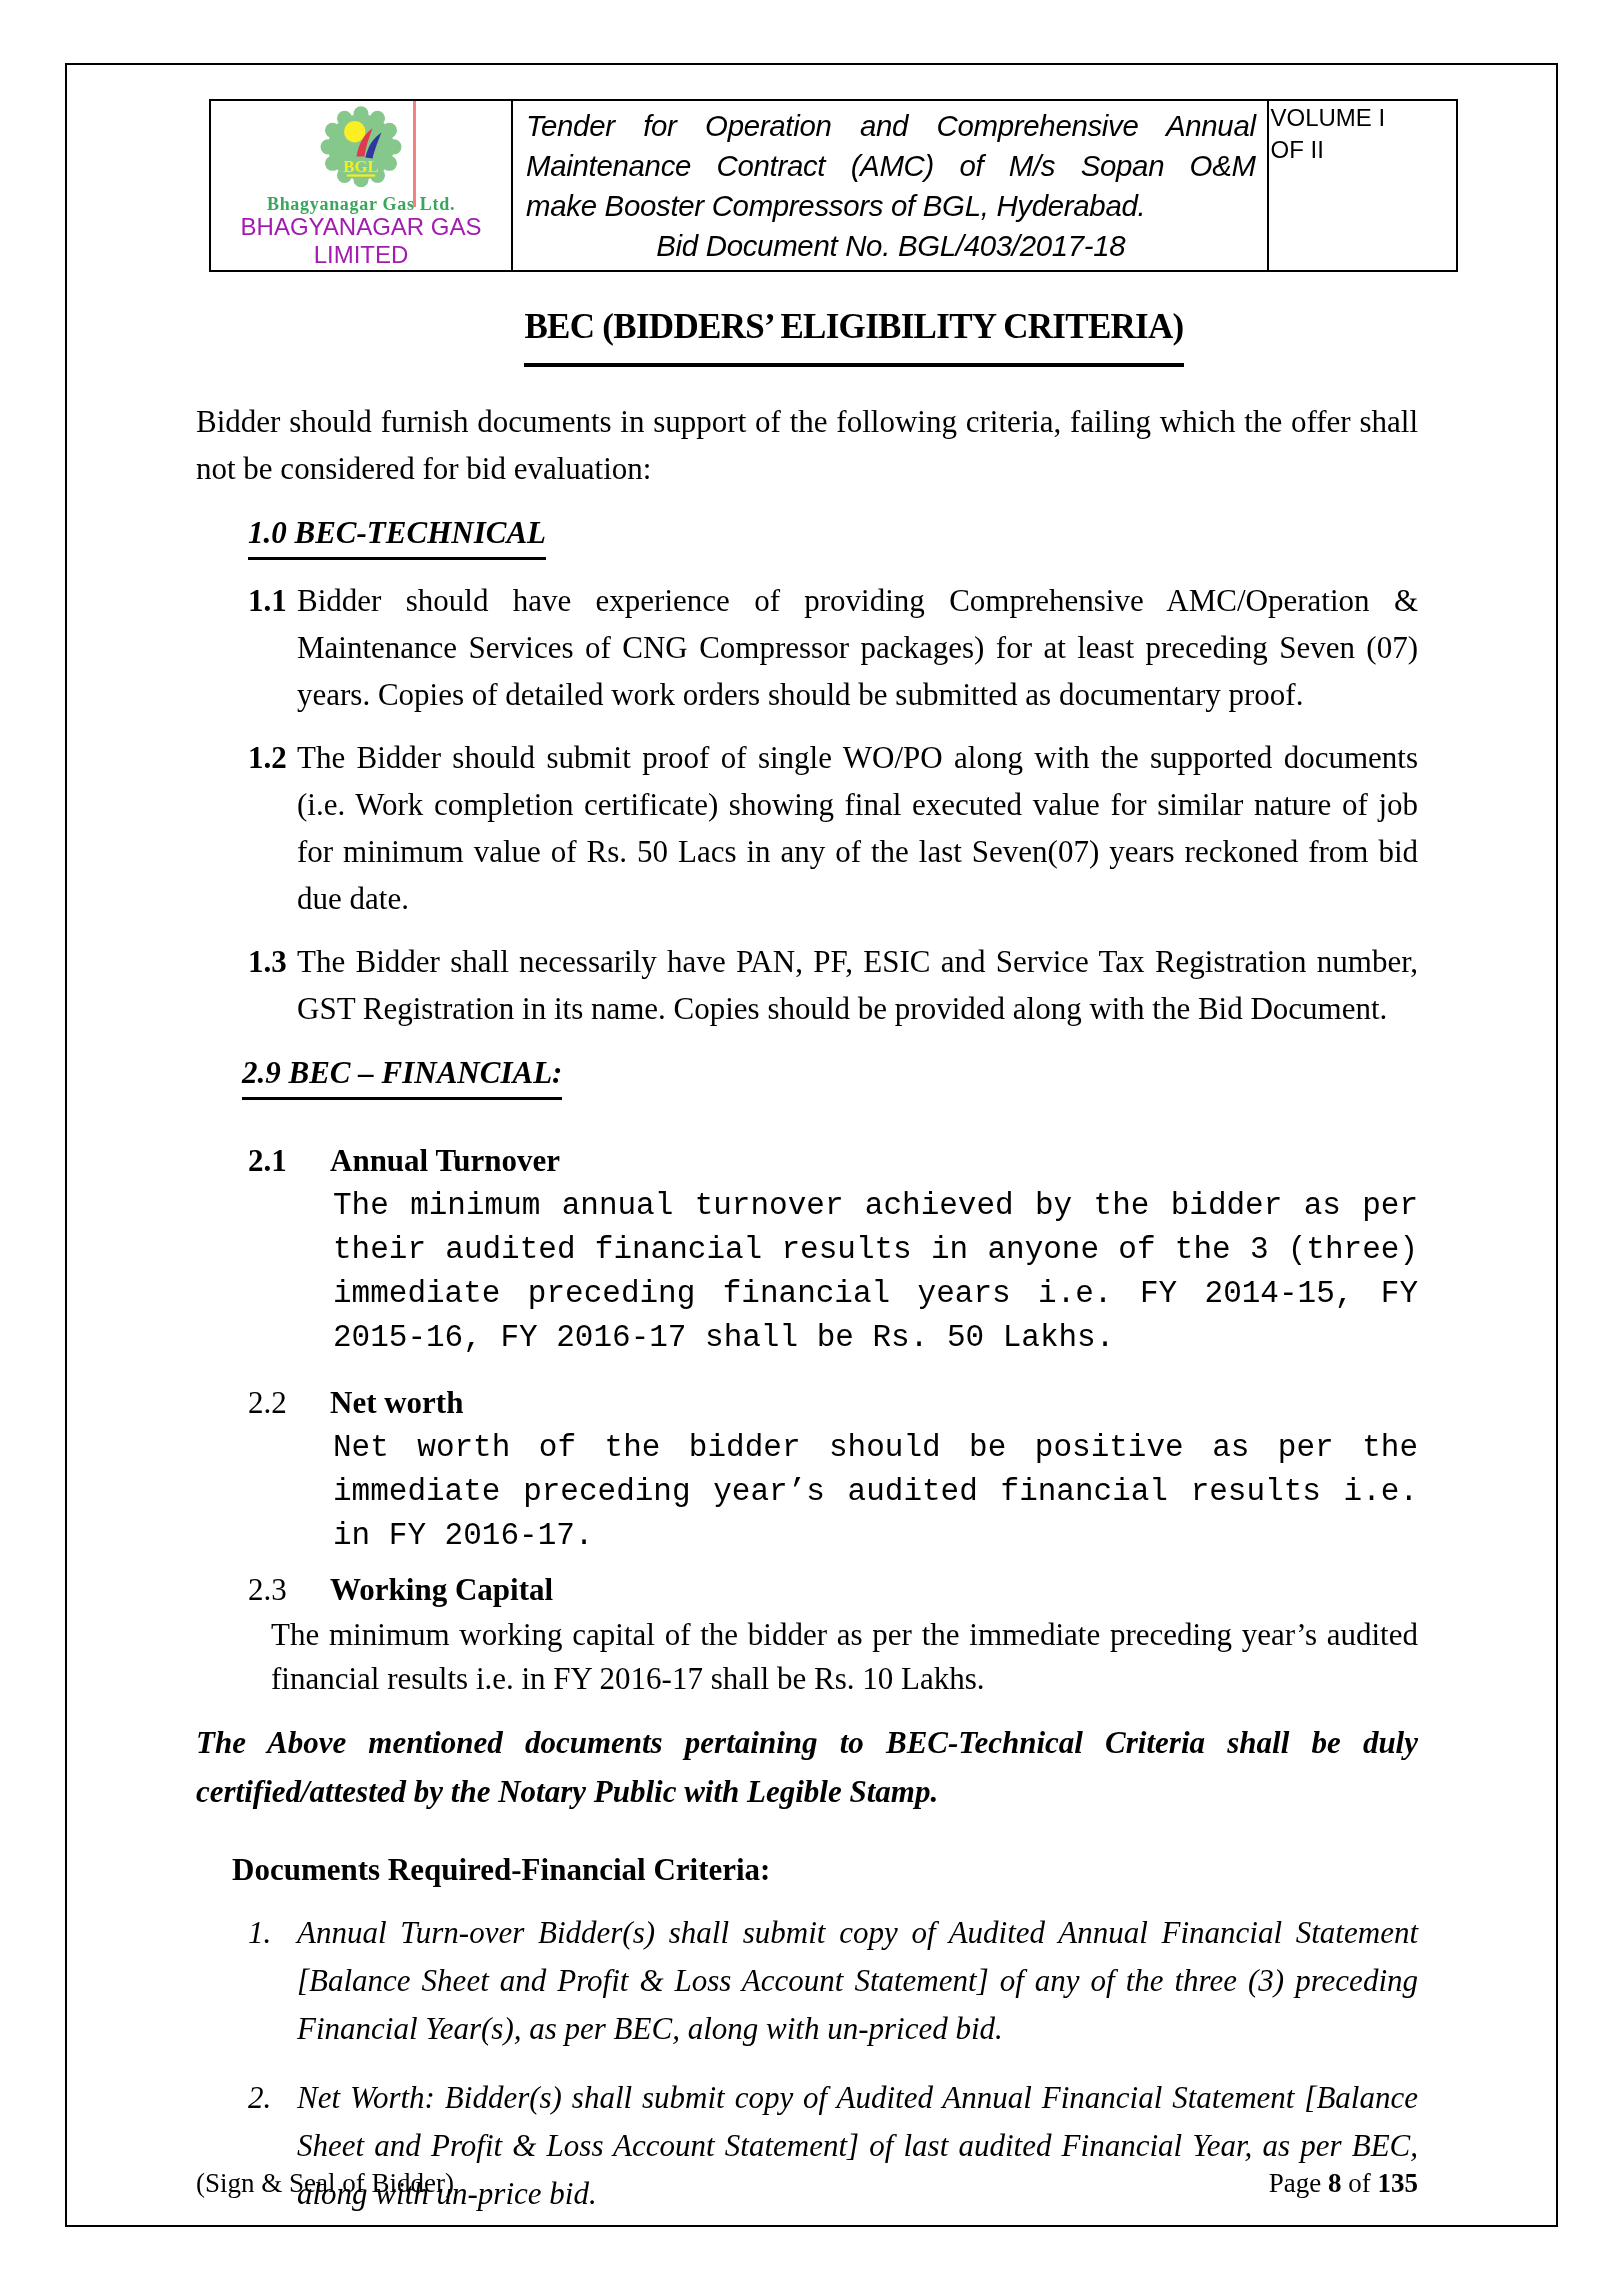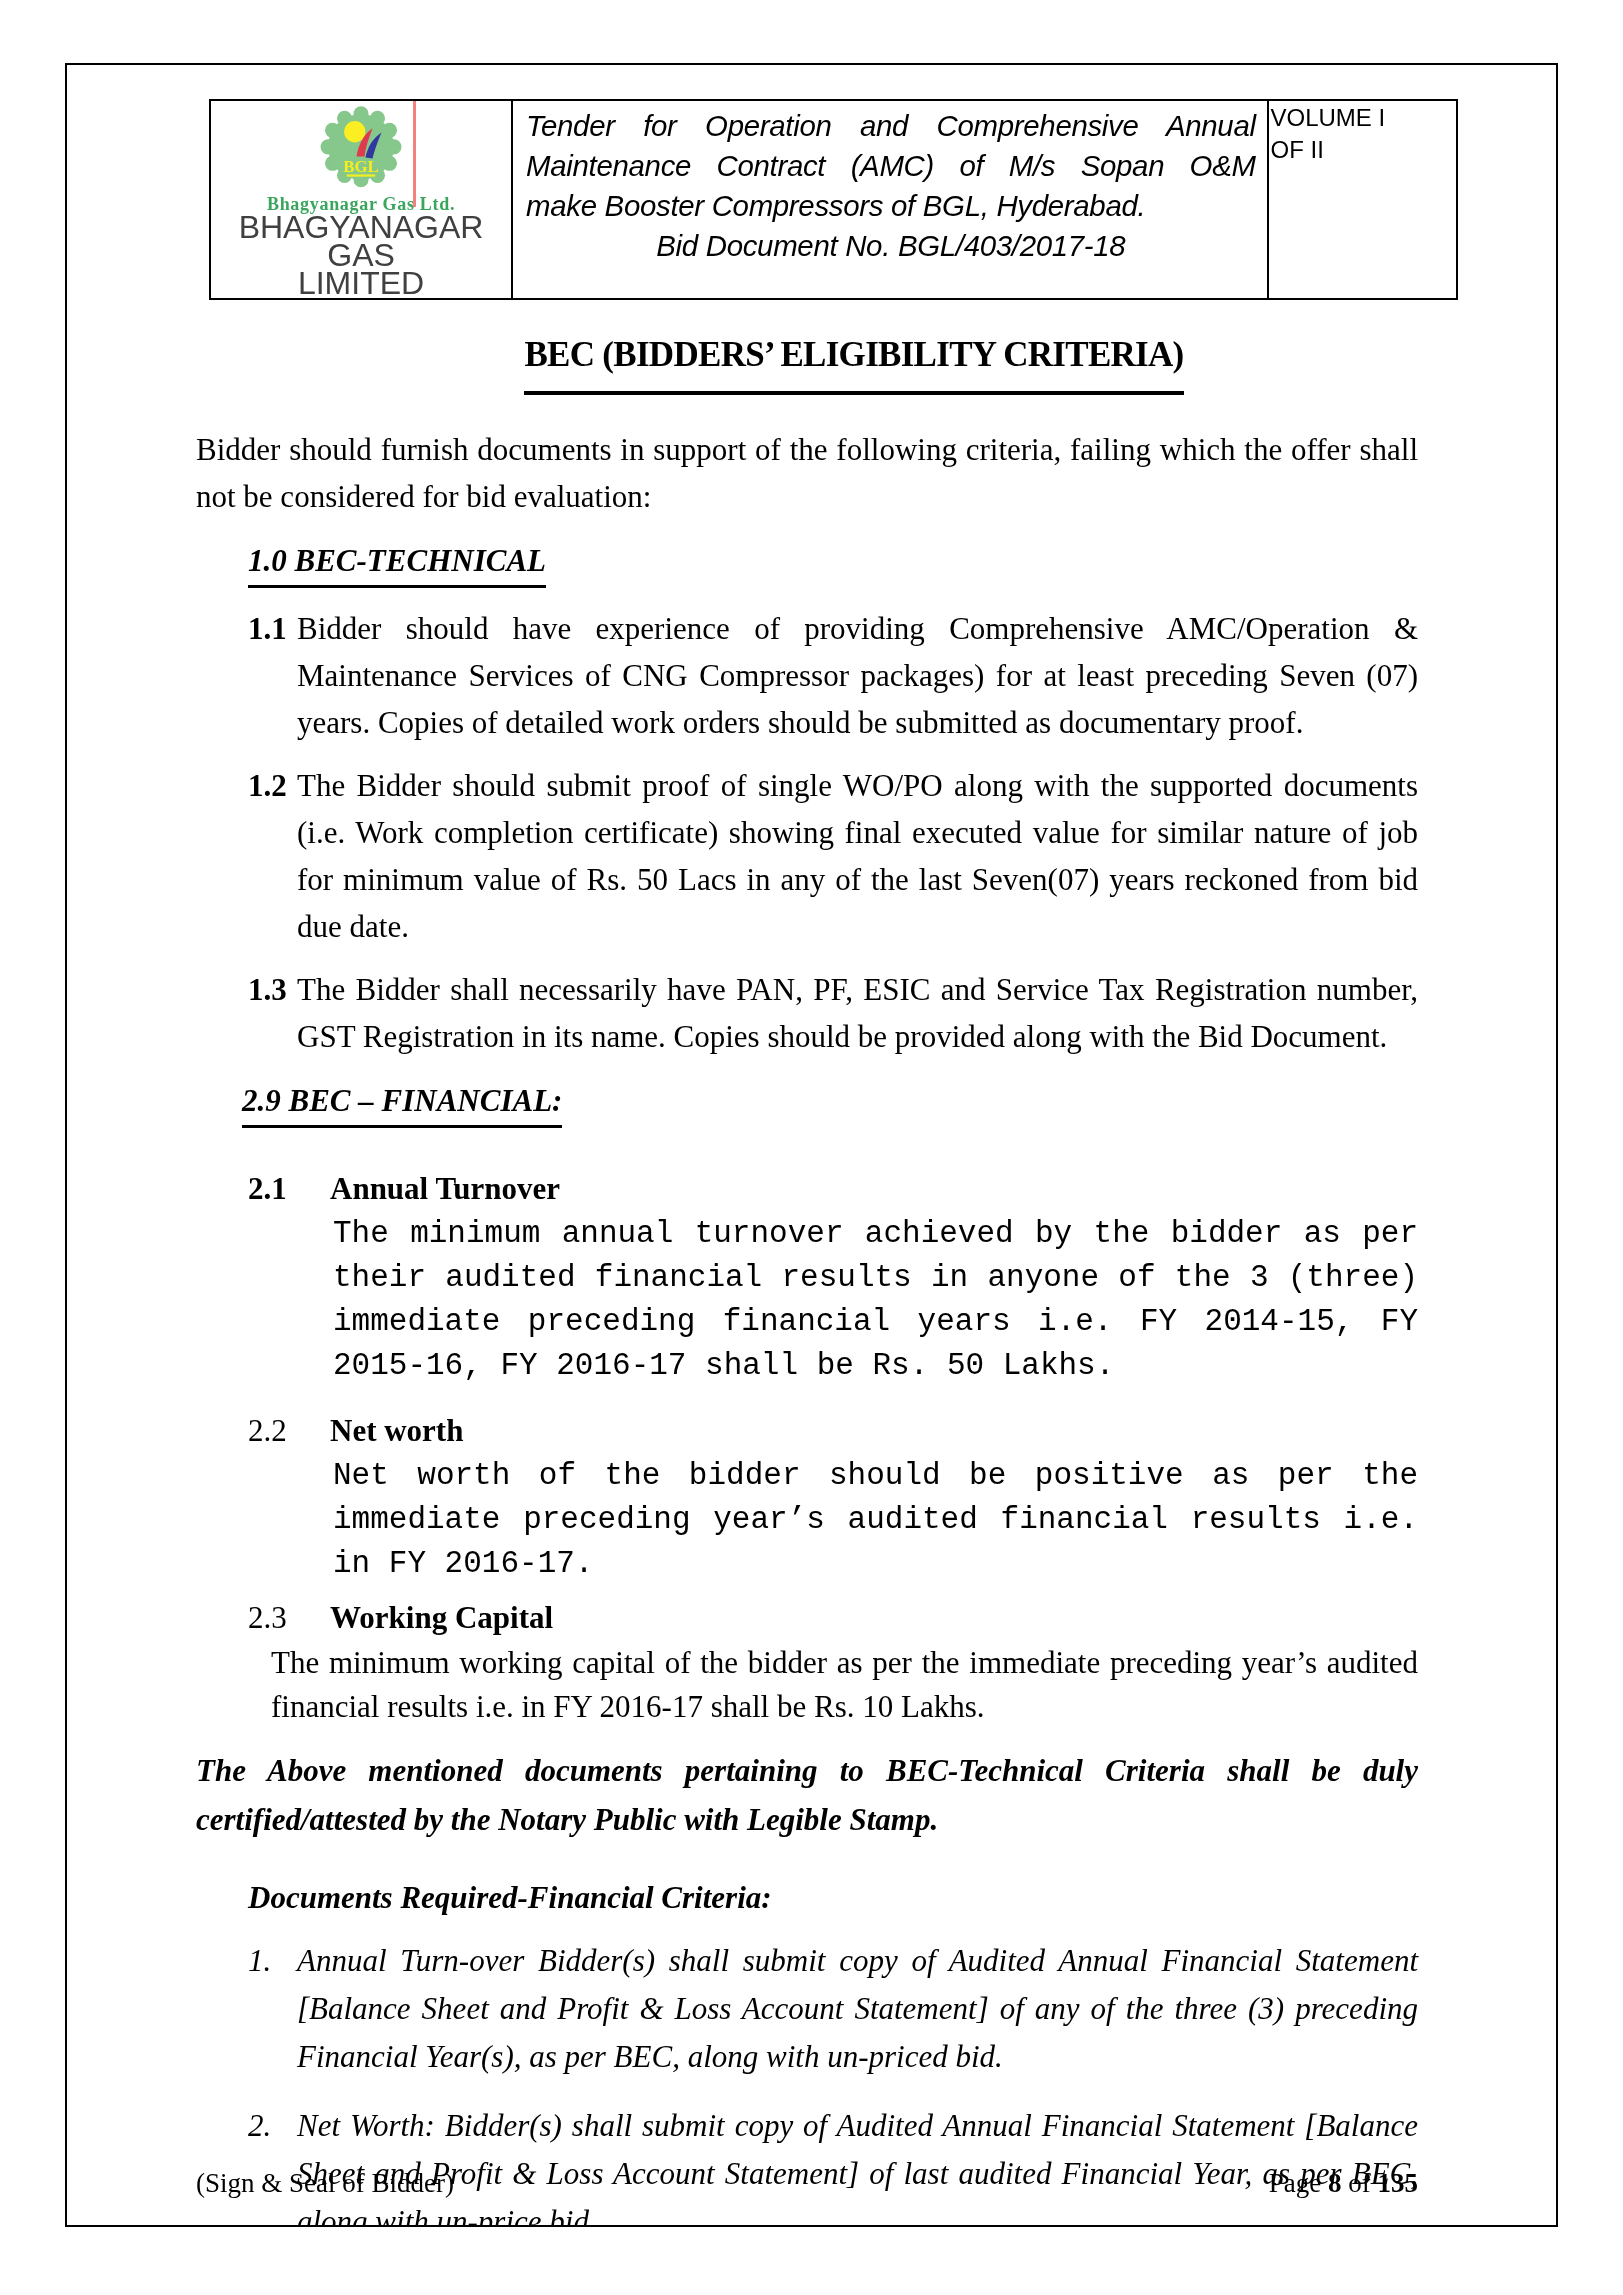--- a/index.html
+++ b/index.html
@@ -14,21 +14,21 @@
   .header-table td{border:2px solid #000;vertical-align:top;box-sizing:border-box;}
   .logo-cell{width:258px;position:relative;text-align:center;padding-top:3.9px;}
   .title-cell{width:646px;padding:5.2px 11.8px 2.6px 13px;font-style:italic;}
   .volume-cell{width:161px;vertical-align:middle;text-align:left;}
 
   .red-line{position:absolute;left:202px;top:0;width:2.6px;height:106px;}
 
   .logo-caption{font-family:"Liberation Serif",serif;font-weight:bold;
         font-size:18px;line-height:17px;letter-spacing:0.7px;}
   .company-name{font-family:"Liberation Sans","DejaVu Sans",sans-serif;
-        font-size:32px;line-height:28px;color:#404040;}
+        font-size:24px;line-height:28px;color:#a21caf;}
 
   .hl{font-family:"Liberation Sans","DejaVu Sans",sans-serif;font-size:29.4px;
         line-height:40px;text-align:justify;text-align-last:justify;
         letter-spacing:-0.3px;}
   .hl-left{text-align-last:left;}
   .hl-center{text-align:center;text-align-last:center;}
   .volume-text{font-family:"Liberation Sans","DejaVu Sans",sans-serif;
         font-size:24px;line-height:32px;}
 
   
@@ -59,22 +59,22 @@
   .fin-body{line-height:44px;text-align:justify;}
   .fin-body-a{margin-left:137px;font-family:Liberation Mono, monospace;}
   .fin-body-b{margin-left:75px;}
   .fin-21{margin-top:37px;}
   .fin-22{margin-top:19.6px;}
   .fin-23{margin-top:7.9px;}
 
   .notary{margin-top:17px;line-height:49px;font-weight:bold;font-style:italic;
         text-align:justify;}
 
-  .docs-heading{margin-top:30px;margin-left:52px;line-height:47px;
-        font-weight:bold;font-style:italic;}
+  .docs-heading{margin-top:30px;margin-left:36px;line-height:47px;
+        font-weight:bold;}
 
   .doc-item{margin-left:52px;padding-left:49px;text-indent:-49px;
         line-height:48px;text-align:justify;font-style:italic;}
   .doc-item .num{display:inline-block;width:49px;text-indent:0;}
   .doc-1{margin-top:15.7px;}
   .doc-2{margin-top:21px;}
 
   
   .footer{position:absolute;left:129px;right:138px;bottom:26px;
         display:flex;justify-content:space-between;font-size:27px;}

